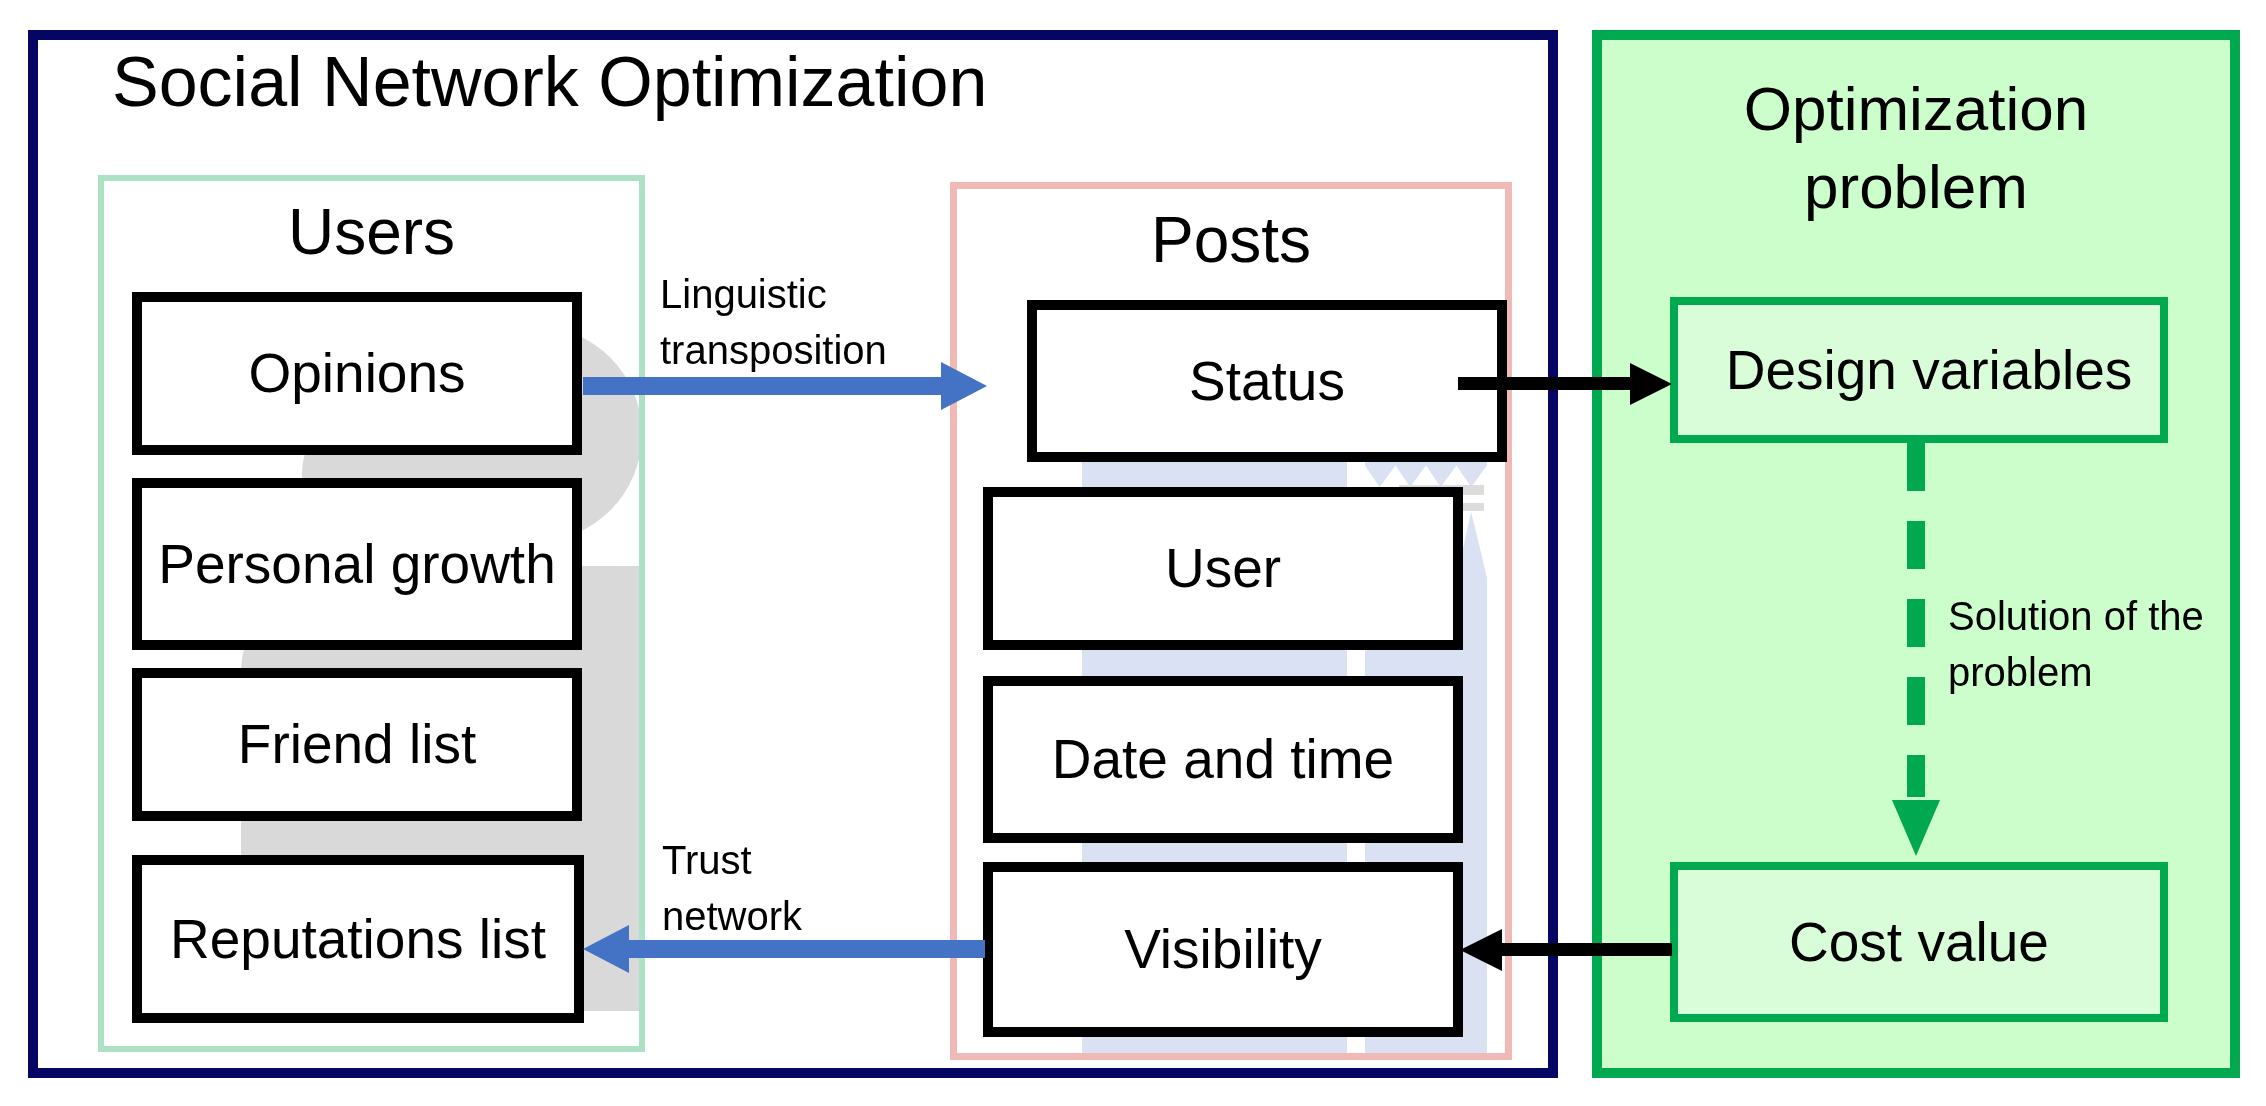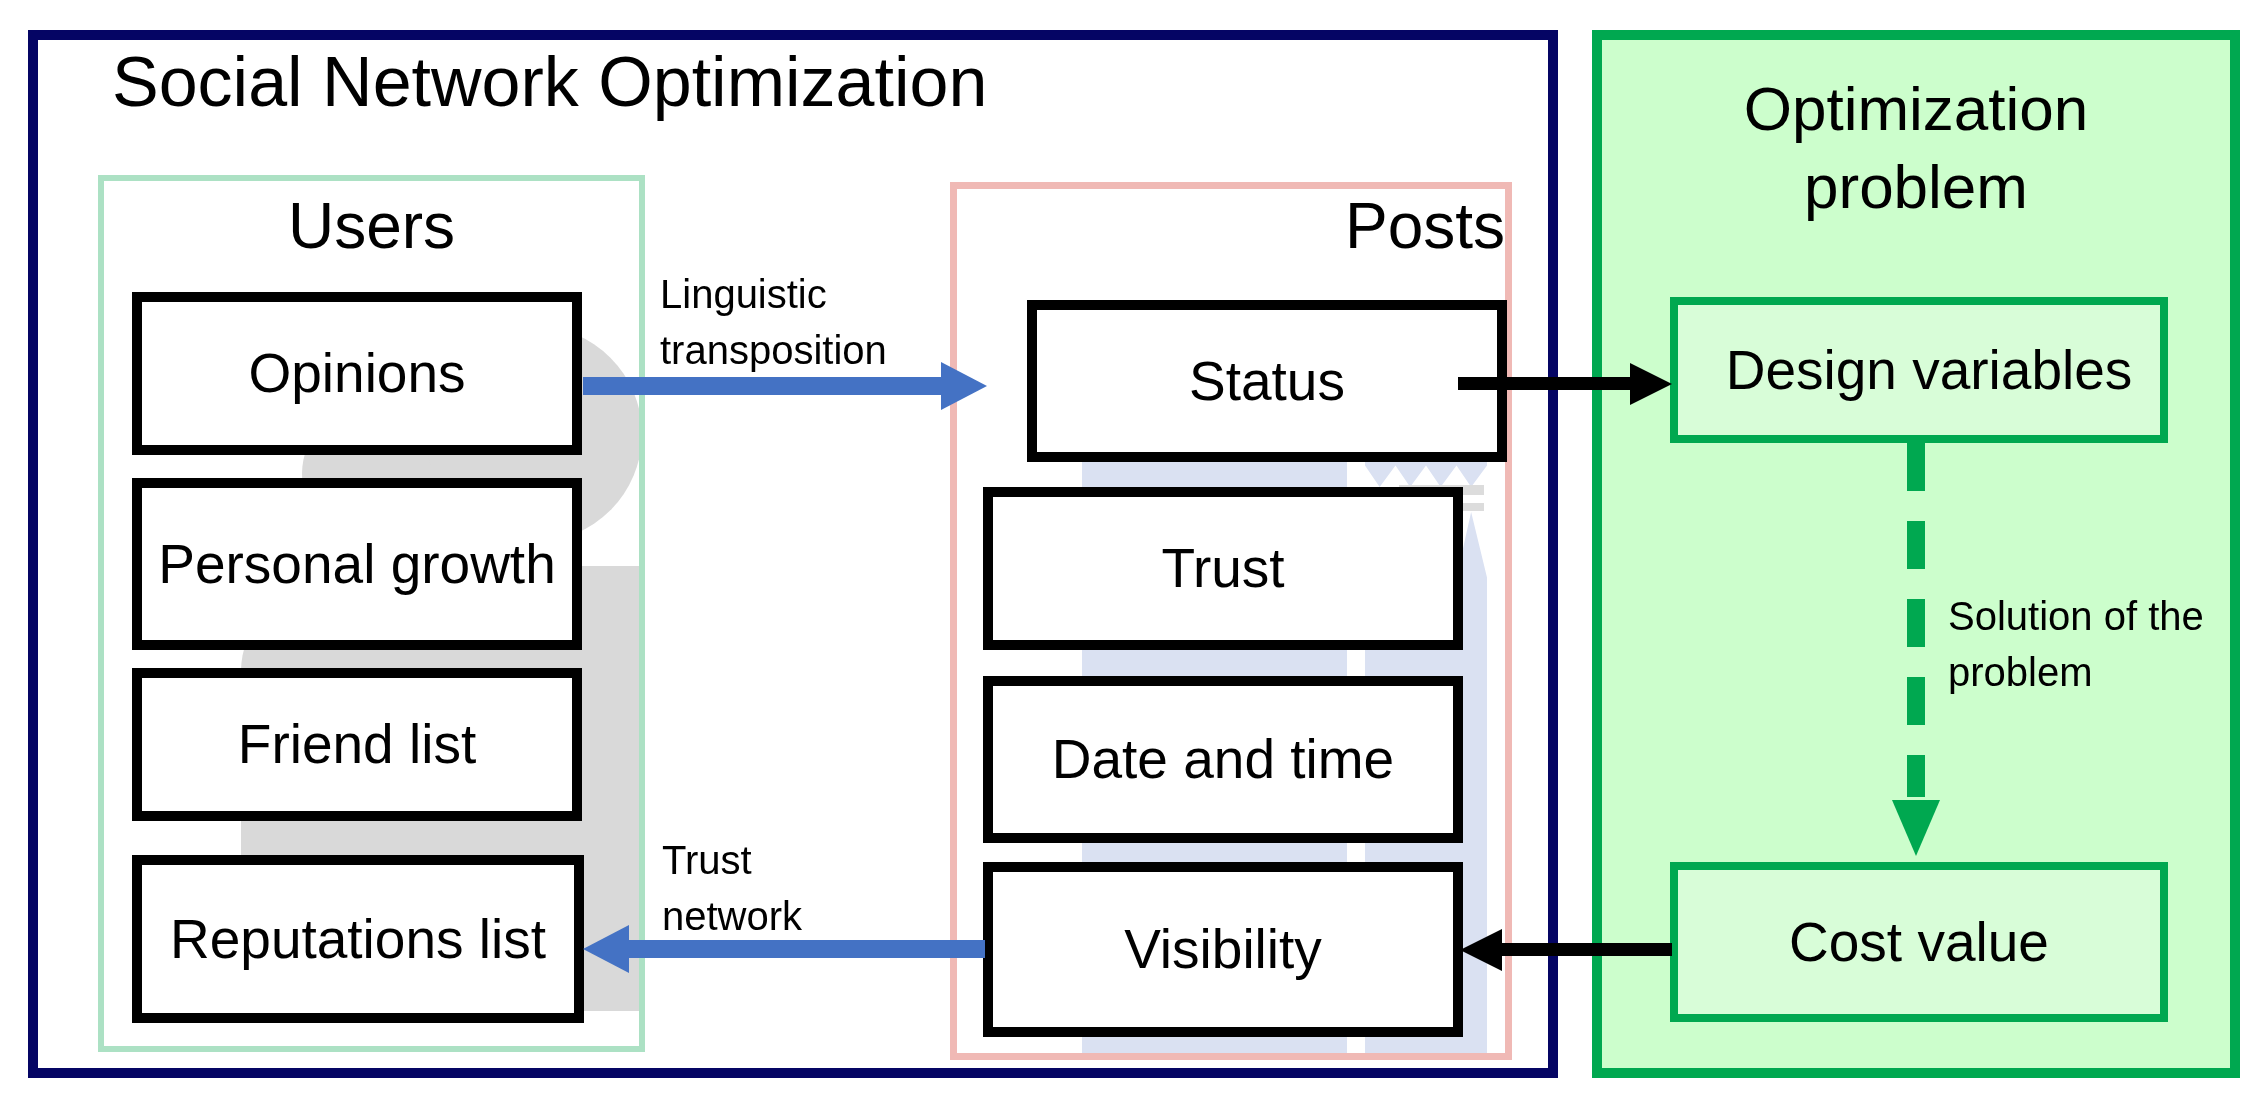--- a/index.html
+++ b/index.html
@@ -14,22 +14,22 @@
 
   
   .users-container{position:absolute;left:98px;top:175px;width:547px;height:877px;
     border:6px solid #ACE1C4;box-sizing:border-box;background:#ffffff;overflow:hidden;}
   .posts-container{position:absolute;left:950px;top:182px;width:562px;height:878px;
     border:7px solid #F0B9B5;box-sizing:border-box;background:#ffffff;overflow:hidden;}
   .problem-panel{position:absolute;left:1592px;top:30px;width:648px;height:1048px;
     border:10px solid #00A850;box-sizing:border-box;background:#CCFECC;}
 
   .group-heading{position:absolute;left:0;right:0;text-align:center;font-size:64px;}
-  .users-heading{top:8px;}
-  .posts-heading{top:0;text-align:right;}
+  .users-heading{top:14px;}
+  .posts-heading{top:14px;}
   .problem-heading{position:absolute;left:50%;top:30px;transform:translateX(-50%);
     width:520px;text-align:center;font-size:62px;line-height:1.25;}
 
   
   .sil{position:absolute;background:#D9D9D9;}
   .sil-head{border-radius:50%;}
   .sil-body{border-radius:80px 80px 0 0;}
 
   
   .feed{position:absolute;background:#DAE1F2;}
@@ -93,21 +93,21 @@
   <div class="problem-panel">
     <div class="problem-heading">Optimization problem</div>
   </div>
 
   <div class="wbox" style="left:132px;top:292px;width:450px;height:163px;">Opinions</div>
   <div class="wbox" style="left:132px;top:478px;width:450px;height:172px;">Personal growth</div>
   <div class="wbox" style="left:132px;top:668px;width:450px;height:153px;">Friend list</div>
   <div class="wbox" style="left:132px;top:855px;width:452px;height:168px;">Reputations list</div>
 
   <div class="wbox" style="left:983px;top:300px;width:480px;height:162px;margin-left:44px;">Status</div>
-  <div class="wbox" style="left:983px;top:487px;width:480px;height:163px;">Trust</div>
+  <div class="wbox" style="left:983px;top:487px;width:480px;height:163px;">User</div>
   <div class="wbox" style="left:983px;top:676px;width:480px;height:167px;">Date and time</div>
   <div class="wbox" style="left:983px;top:862px;width:480px;height:175px;">Visibility</div>
 
   <div class="gbox" style="left:1670px;top:297px;width:498px;height:146px;padding-left:20px;">Design variables</div>
   <div class="gbox" style="left:1670px;top:862px;width:498px;height:160px;">Cost value</div>
 
   <div>
     <div class="shaft blue" style="left:583px;top:377px;width:362px;height:18px;"></div>
     <div class="head head-right-blue" style="left:941px;top:362px;"></div>
   </div>

